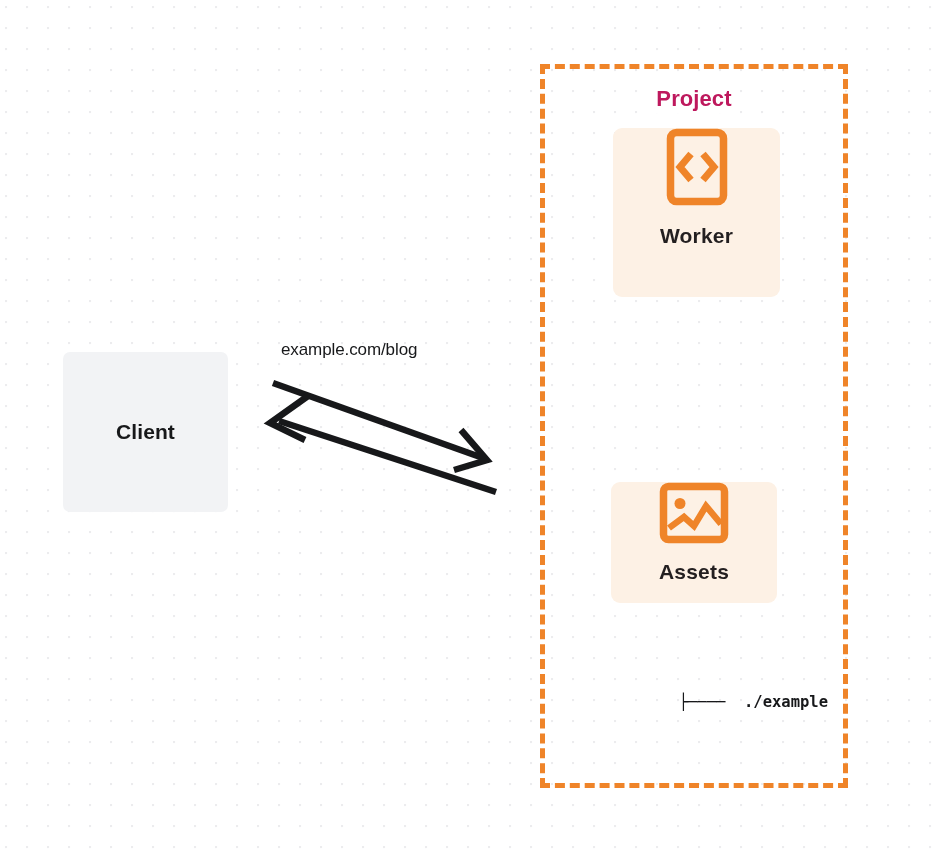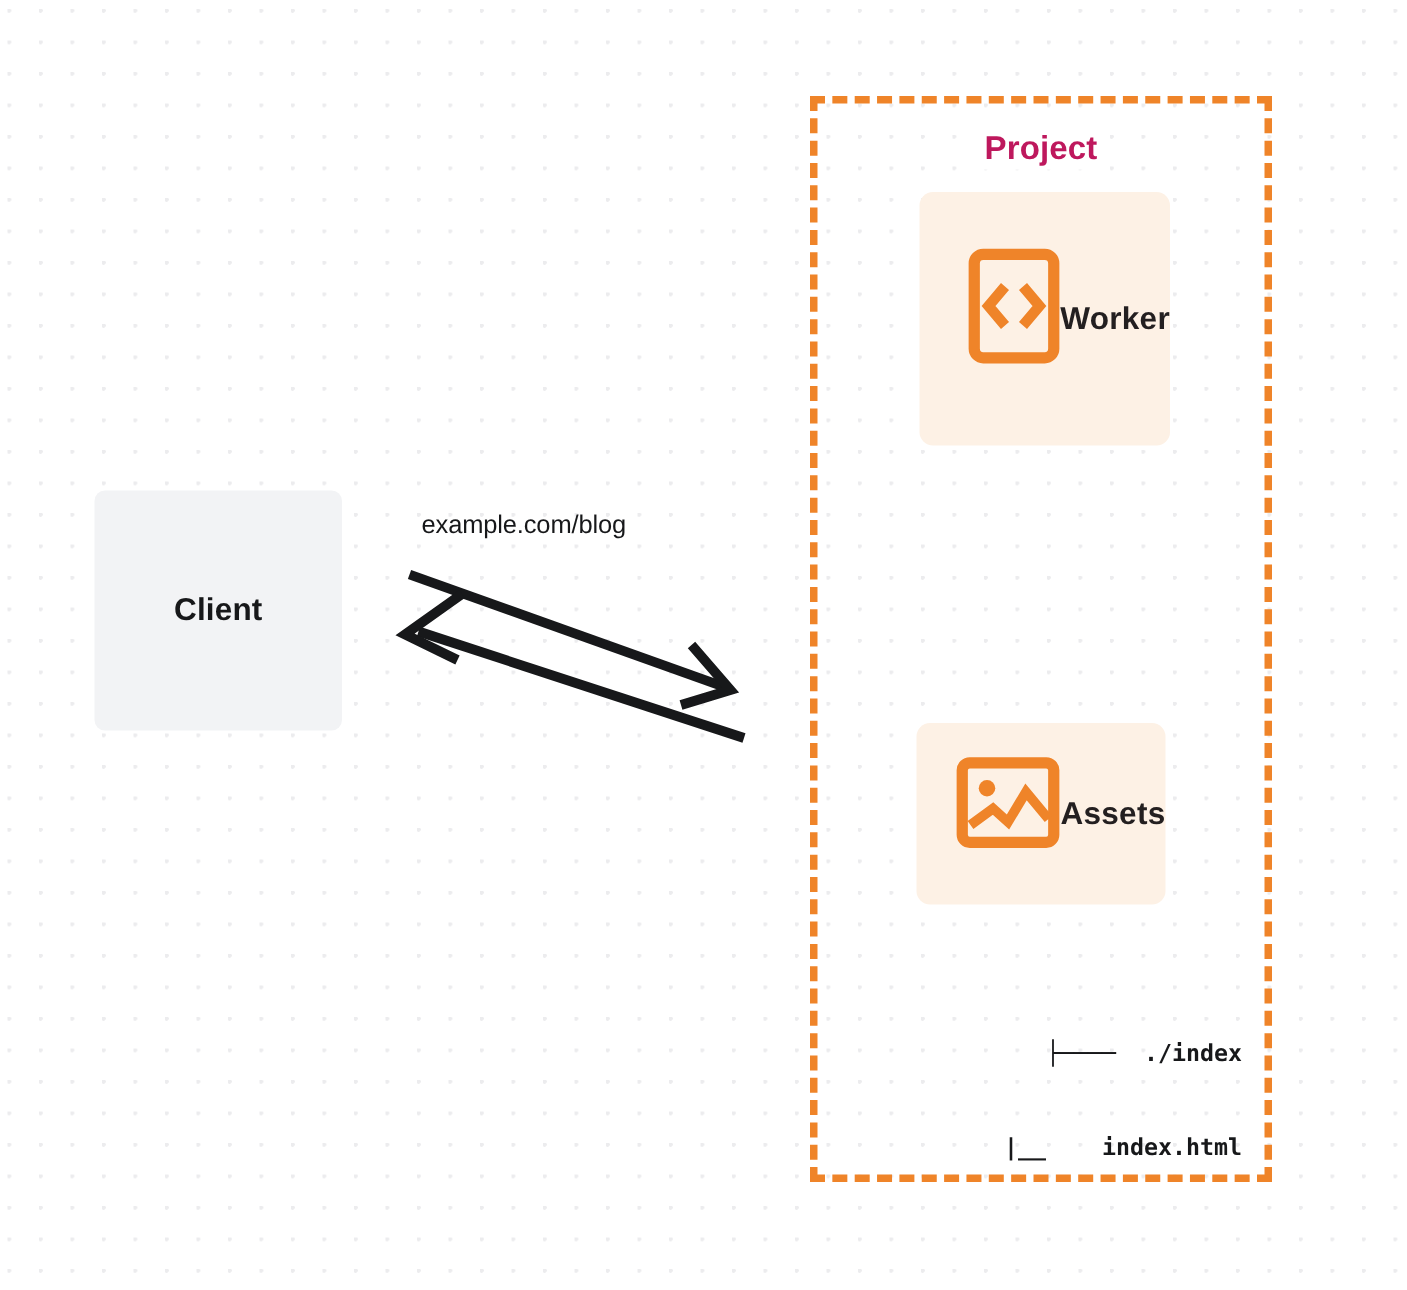--- a/index.html
+++ b/index.html
@@ -23,21 +23,21 @@
     background-image:
       radial-gradient(circle at 1px 1px, #ececee 1.35px, rgba(255,255,255,0) 1.6px);
     background-size: 21px 21px;
     background-position: 5px 6px;
   }
 
   
   #client-node {
     position: absolute;
     left: 63px;
-    top: 327px;
+    top: 352px;
     width: 165px;
     height: 160px;
     background: #f2f3f5;
     border-radius: 7px;
     display: flex;
     align-items: center;
     justify-content: center;
     text-align: right;
   }
   #client-node .node-title {
@@ -98,23 +98,23 @@
     white-space: nowrap;
     margin-top: 36px;
   }
 
   
   .service-card {
     position: absolute;
     background: #fdf1e5;
     border-radius: 9px;
     display: flex;
-    flex-direction: row;
+    flex-direction: column;
     align-items: center;
-    justify-content: flex-end;
+    justify-content: flex-start;
   }
   #worker-card {
     left: 73px;
     top: 64px;
     width: 167px;
     height: 169px;
   }
   #assets-card {
     left: 71px;
     top: 418px;
@@ -196,19 +196,18 @@
         <svg width="70" height="62" viewBox="0 0 70 62">
           <rect x="4.5" y="4.5" width="61" height="53" rx="5" ry="5" fill="none" stroke="#ef8429" stroke-width="7.5"></rect>
           <circle cx="21" cy="21.5" r="5.5" fill="#ef8429"></circle>
           <polyline points="10,46 25,35 35,44 47,24 62,42" fill="none" stroke="#ef8429" stroke-width="6.5" stroke-linecap="butt" stroke-linejoin="miter"></polyline>
         </svg>
       </span>
       <span class="node-title">Assets</span>
     </div>
 
     <div id="assets-file-tree">
-      <span class="tree-row">├────  ./index</span>
-      <span class="tree-row">|__    index.html</span>
+      <span class="tree-row">├────  ./example</span>
       
     </div>
 
   </div>
 </div>
 
 </body></html>

